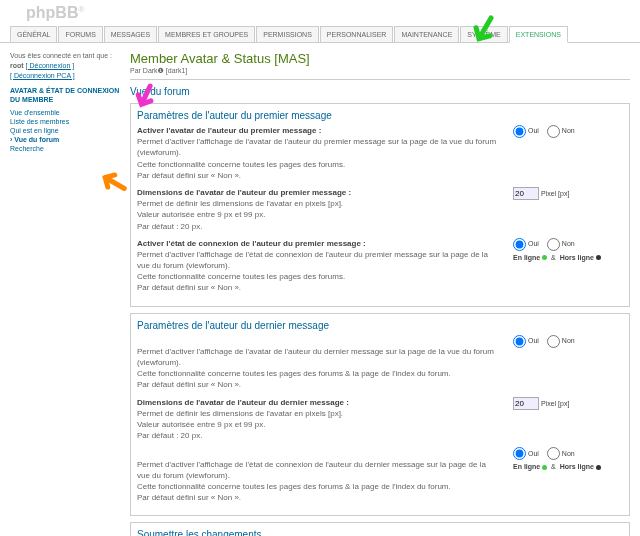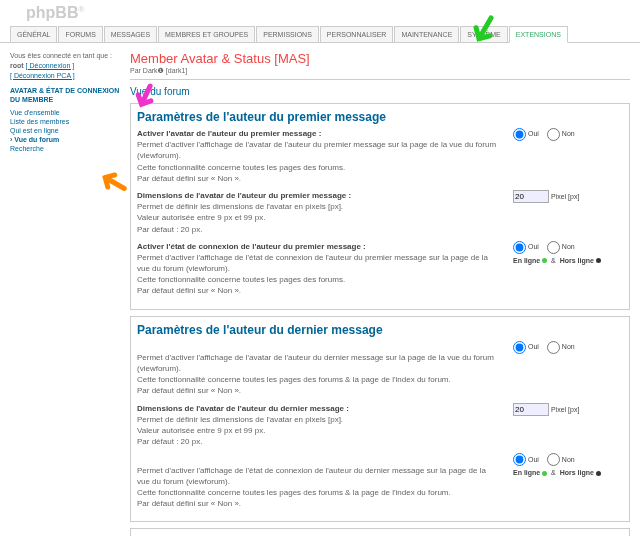--- a/index.html
+++ b/index.html
@@ -13,32 +13,32 @@
 .side{width:110px;flex-shrink:0;font-size:7px}
 .side .login{color:#666;margin-bottom:6px;line-height:1.4}
 .side .login a{color:#069}
 .side-h{color:#069;font-weight:bold;font-size:7px;margin-bottom:3px;line-height:1.3}
 .side ul{list-style:none}
 .side li{padding:1px 0}
 .side li a{color:#069;text-decoration:none}
 .side li.active{font-weight:bold;color:#069}
 .side li.active:before{content:"› "}
 .main{flex:1;min-width:0}
-h1{color:#ef4444;font-size:13px;font-weight:normal;margin-bottom:1px}
+h1{color:#4d7c0f;font-size:13px;font-weight:normal;margin-bottom:1px}
 .by{font-size:7px;color:#666;border-bottom:1px solid #ccc;padding-bottom:4px;margin-bottom:6px}
 h2{color:#069;font-size:10px;font-weight:normal;margin-bottom:6px}
 .box{border:1px solid #ccc;padding:6px;margin-bottom:6px}
-.leg{color:#069;font-weight:bold;font-size:12px;margin-bottom:4px}
+.leg{color:#069;font-weight:normal;font-size:10px;margin-bottom:4px}
 .row{display:flex;margin-bottom:6px;gap:16px}
 .row .desc{flex:1;color:#666;line-height:1.4}
 .row .desc b{color:#444}
 .row .ctrl{width:110px;flex-shrink:0;font-size:7px;color:#444}
 .ctrl label{margin-right:6px}
 .ctrl input[type=radio]{margin-right:2px;vertical-align:middle}
-.ctrl input[type=text]{width:36px;font-size:8px;padding:1px;border:1px solid #aaa;background:#eef}
+.ctrl input[type=text]{width:26px;font-size:8px;padding:1px;border:1px solid #aaa;background:#eef}
 .status{margin-top:3px;white-space:nowrap}
 .dot{display:inline-block;width:5px;height:5px;border-radius:50%;vertical-align:middle}
 .dot.g{background:#4c4}
 .dot.k{background:#333}
 .arrow{position:absolute;pointer-events:none}
 .ag{left:466px;top:12px;transform:rotate(120deg)}
 .ap{left:129px;top:81px;transform:rotate(115deg)}
 .ao{left:96px;top:165px;transform:rotate(30deg)}
 </style>
 </head>

